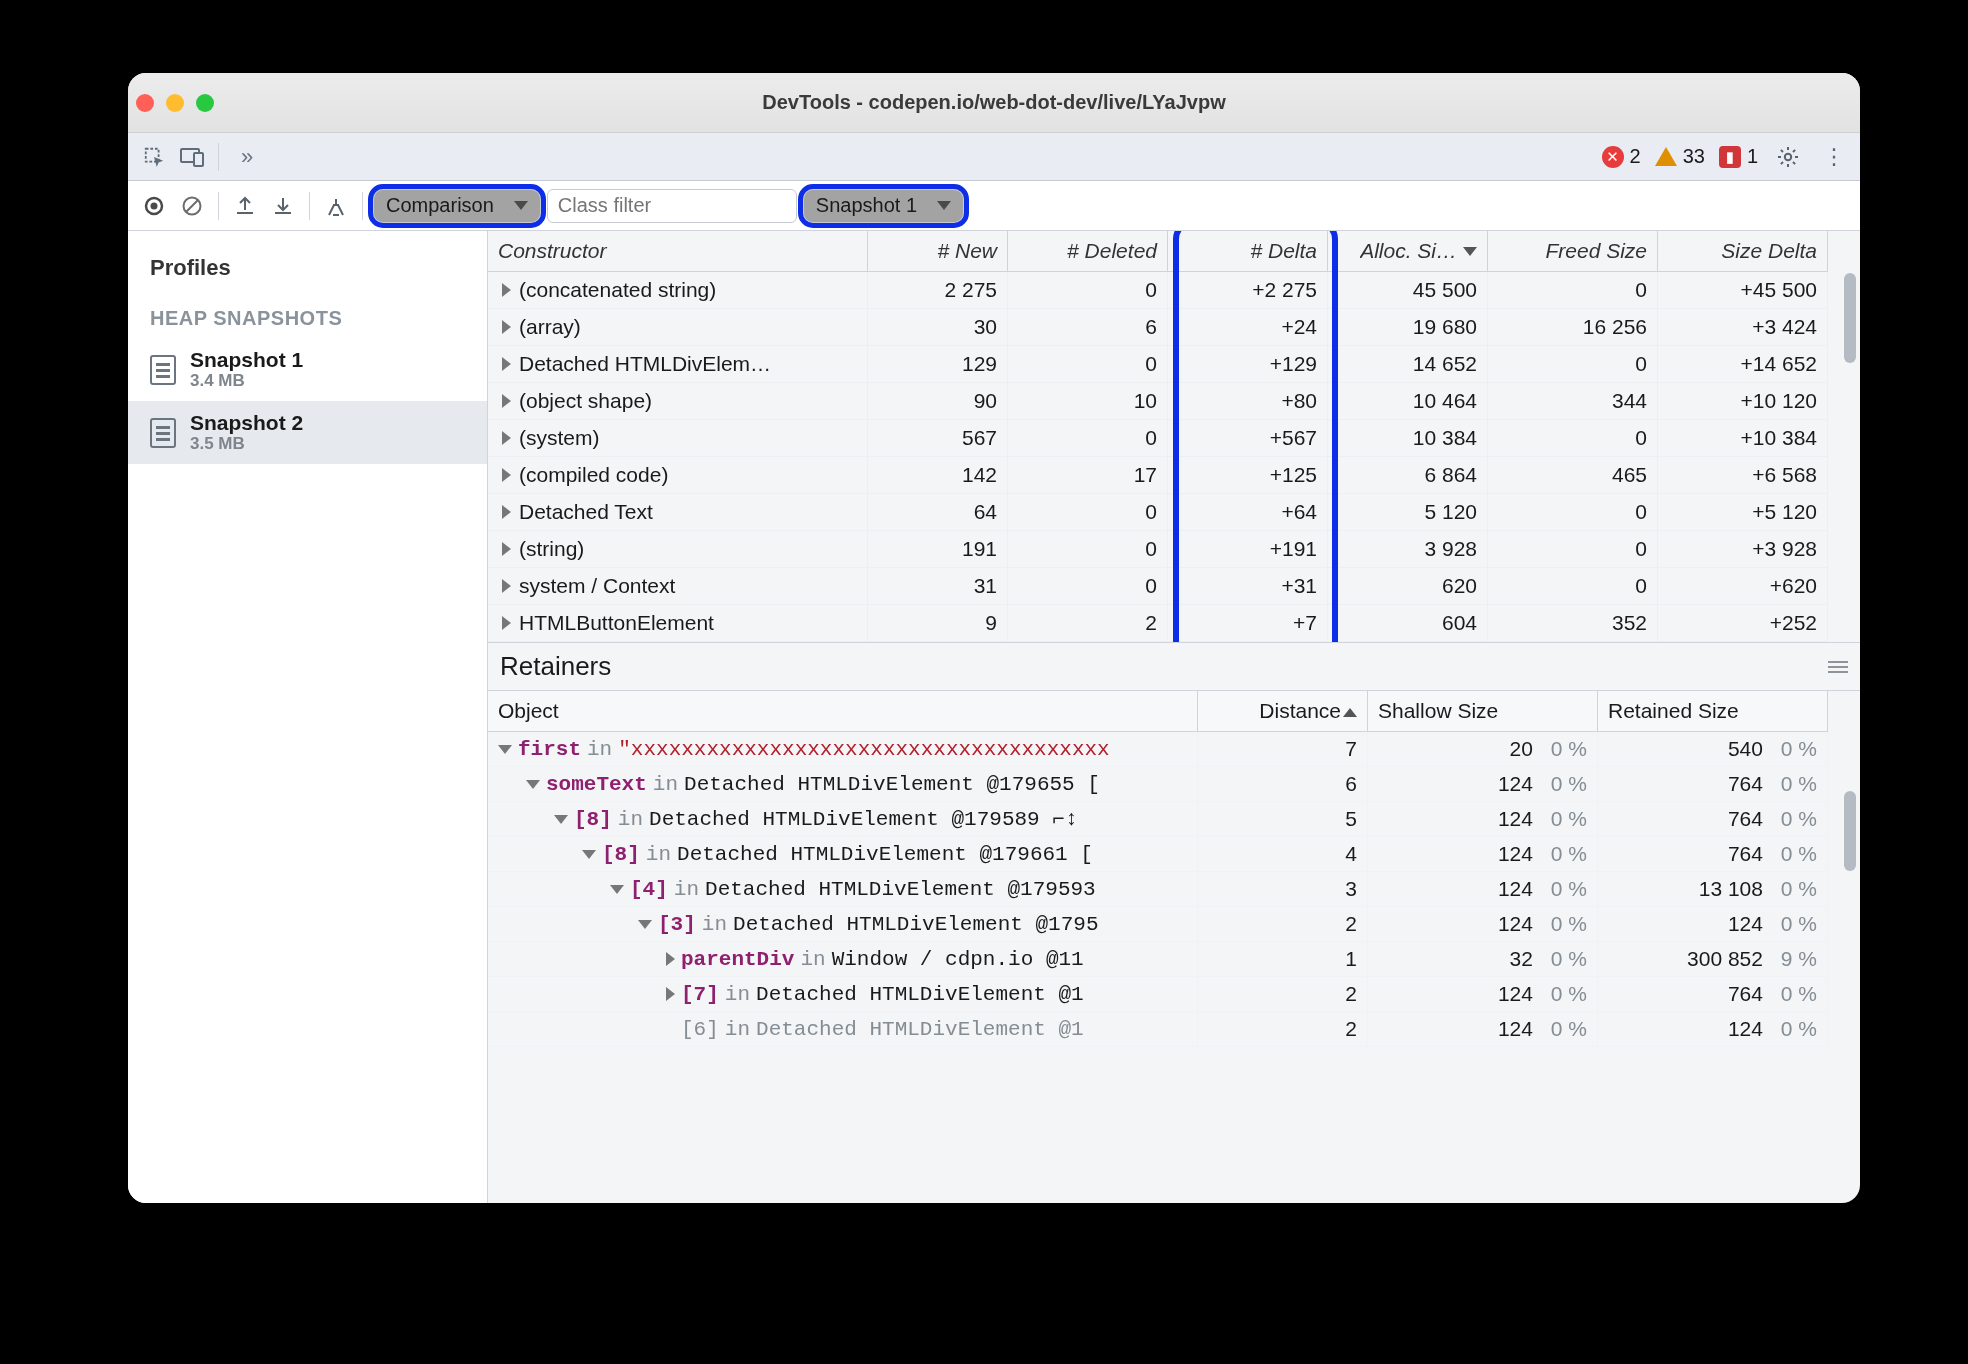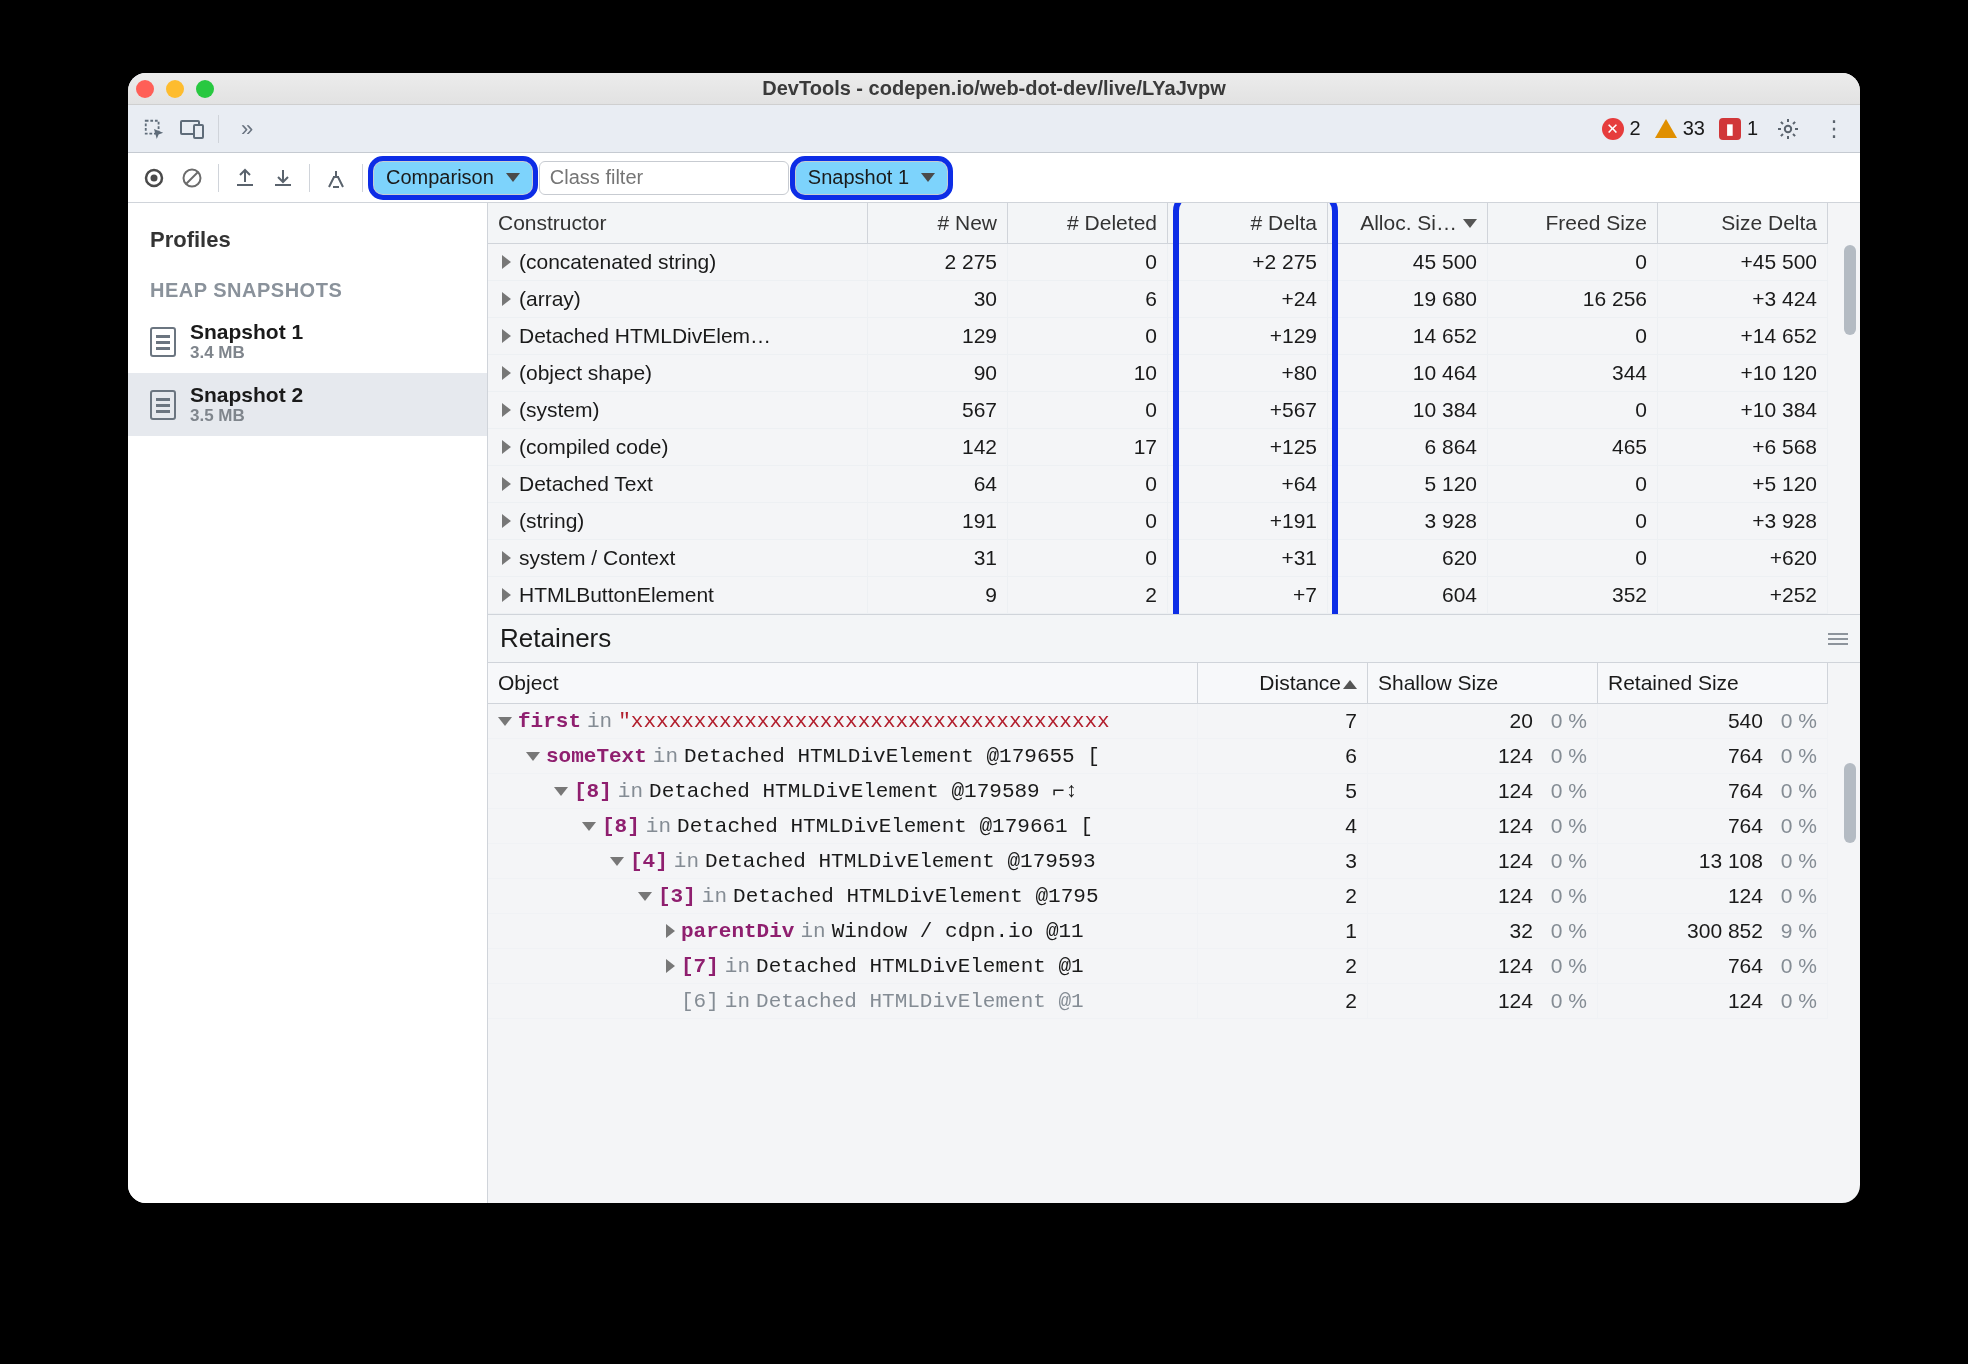--- a/index.html
+++ b/index.html
@@ -32,21 +32,21 @@
     background: #f4f5f7;
     border-radius: 18px;
     box-shadow: 0 20px 60px rgba(0,0,0,0.55);
     overflow: hidden;
     display: flex;
     flex-direction: column;
   }
 
   
   .titlebar {
-    height: 32px;
+    height: 60px;
     display: flex;
     align-items: center;
     padding: 0 8px;
     background: linear-gradient(#ececec,#e2e2e2);
     border-bottom: 1px solid #cfcfcf;
     position: relative;
   }
   .tl-dots { display:flex; gap:12px; }
   .tl-dot { width:18px; height:18px; border-radius:50%; }
   .tl-red { background:#ff5f57; }
@@ -90,21 +90,21 @@
     background:#fff;
     border-bottom:1px solid var(--border);
     display:flex;
     align-items:center;
     padding: 0 10px;
     gap:6px;
   }
   .vsep { width:1px; height:28px; background:#d0d4da; margin:0 4px;}
   .dd {
     height:34px; padding:0 12px; border:1px solid #c7cbd1; border-radius:5px;
-    display:flex; align-items:center; gap:12px; font-size:20px; background:#7dd3fc;
+    display:flex; align-items:center; gap:20px; font-size:20px; background:#a3a3a3;
   }
   .dd .tri { width:0; height:0; border-left:7px solid transparent; border-right:7px solid transparent; border-top:9px solid #4a4a4a;}
   .dd.highlight { outline: 5px solid var(--highlight-blue); border-radius:10px; }
   .class-filter {
     height:34px; width:250px; border:1px solid #c7cbd1; border-radius:6px;
     padding:0 10px; font-size:20px; background:#fff;
   }
 
   
   .main {
@@ -140,21 +140,21 @@
     font-size:21px;
   }
   .grid .hdr {
     background:#f3f5f7;
     border-bottom:1px solid var(--border);
     border-right:1px solid var(--border);
     padding:8px 10px;
     font-weight:400;
     color:#333;
     white-space:nowrap; overflow:hidden; text-overflow:ellipsis;
-    display:flex; align-items:center; gap:4px;
+    display:flex; align-items:center; gap:4px;font-style:italic;
   }
   .grid .hdr.right { justify-content:flex-end; }
   .grid .cell {
     border-bottom:1px solid #edf0f3;
     border-right:1px solid #edf0f3;
     padding:6px 10px;
     white-space:nowrap; overflow:hidden; text-overflow:ellipsis;
   }
   .grid .cell.ctor { display:flex; align-items:center; gap:8px; padding-left:14px;}
   .grid .cell.num { text-align:right; }

